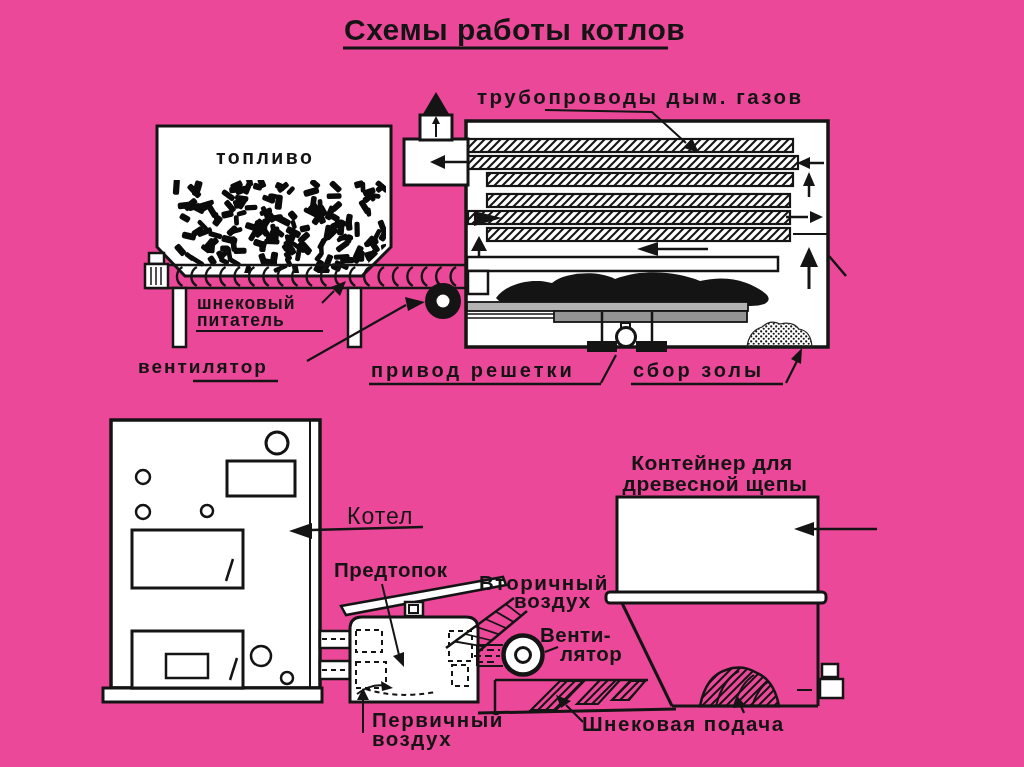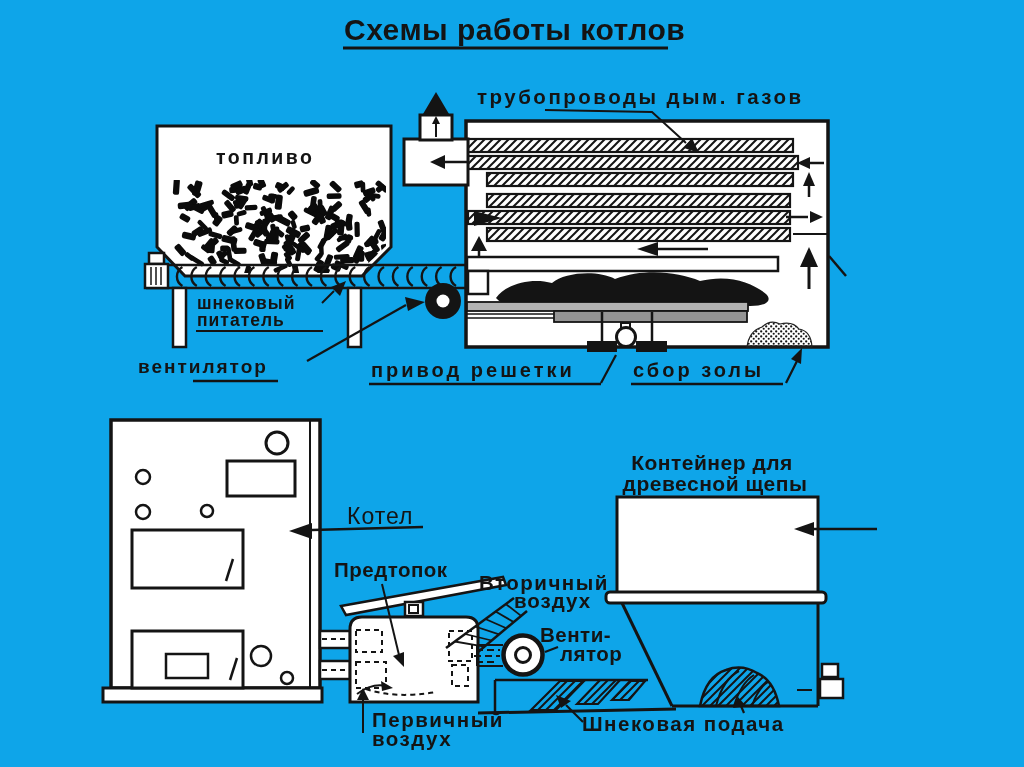--- a/index.html
+++ b/index.html
@@ -1,16 +1,16 @@
 <!DOCTYPE html>
 <html><head>
 <meta charset="utf-8">
 <style>
   html,body{margin:0;padding:0;background:#ffffff;}
-  .stage{position:relative;width:1024px;height:767px;background:#0ea5e9;overflow:hidden;}
+  .stage{position:relative;width:1024px;height:767px;background:#ec4899;overflow:hidden;}
   svg{position:absolute;left:0;top:0;}
   .lbl{font-family:"Liberation Sans", sans-serif;font-weight:700;fill:#141414;}
   .lbl-reg{font-family:"Liberation Sans", sans-serif;font-weight:400;fill:#141414;}
   .title-text{font-family:"Liberation Sans", sans-serif;font-weight:700;fill:#141414;font-size:30px;letter-spacing:0.5px;}
   .s{stroke:#141414;fill:none;}
   .sw{stroke:#141414;fill:#ffffff;}
   .fb{fill:#141414;stroke:none;}
 </style>
 </head>
 <body>

